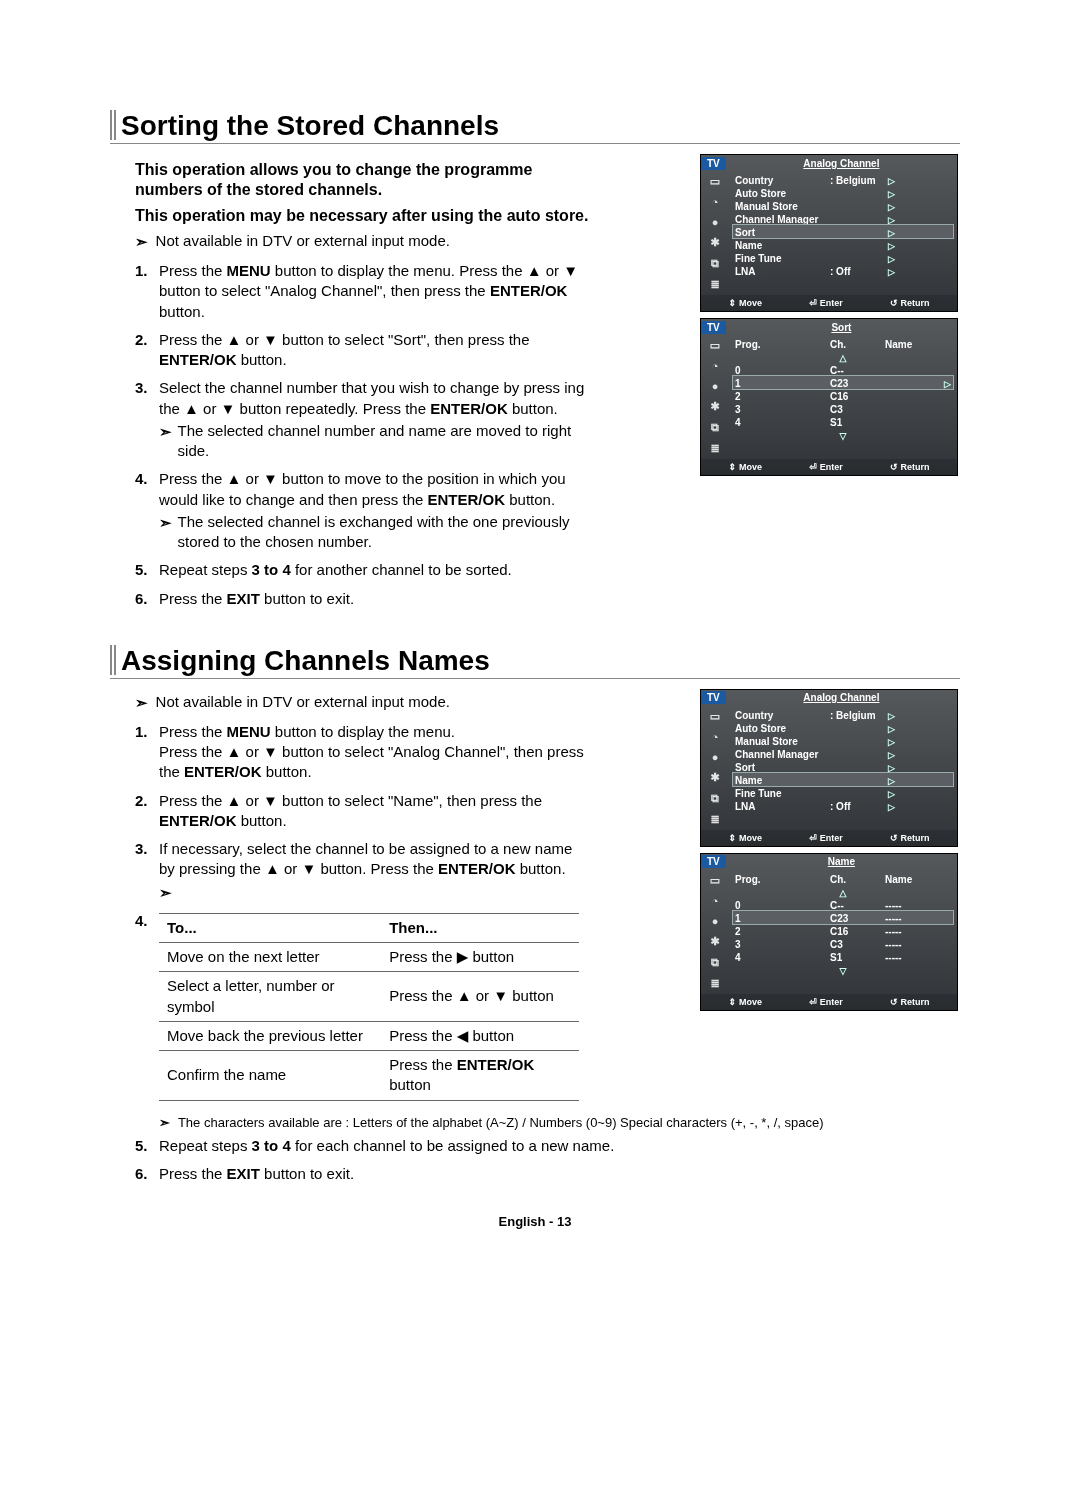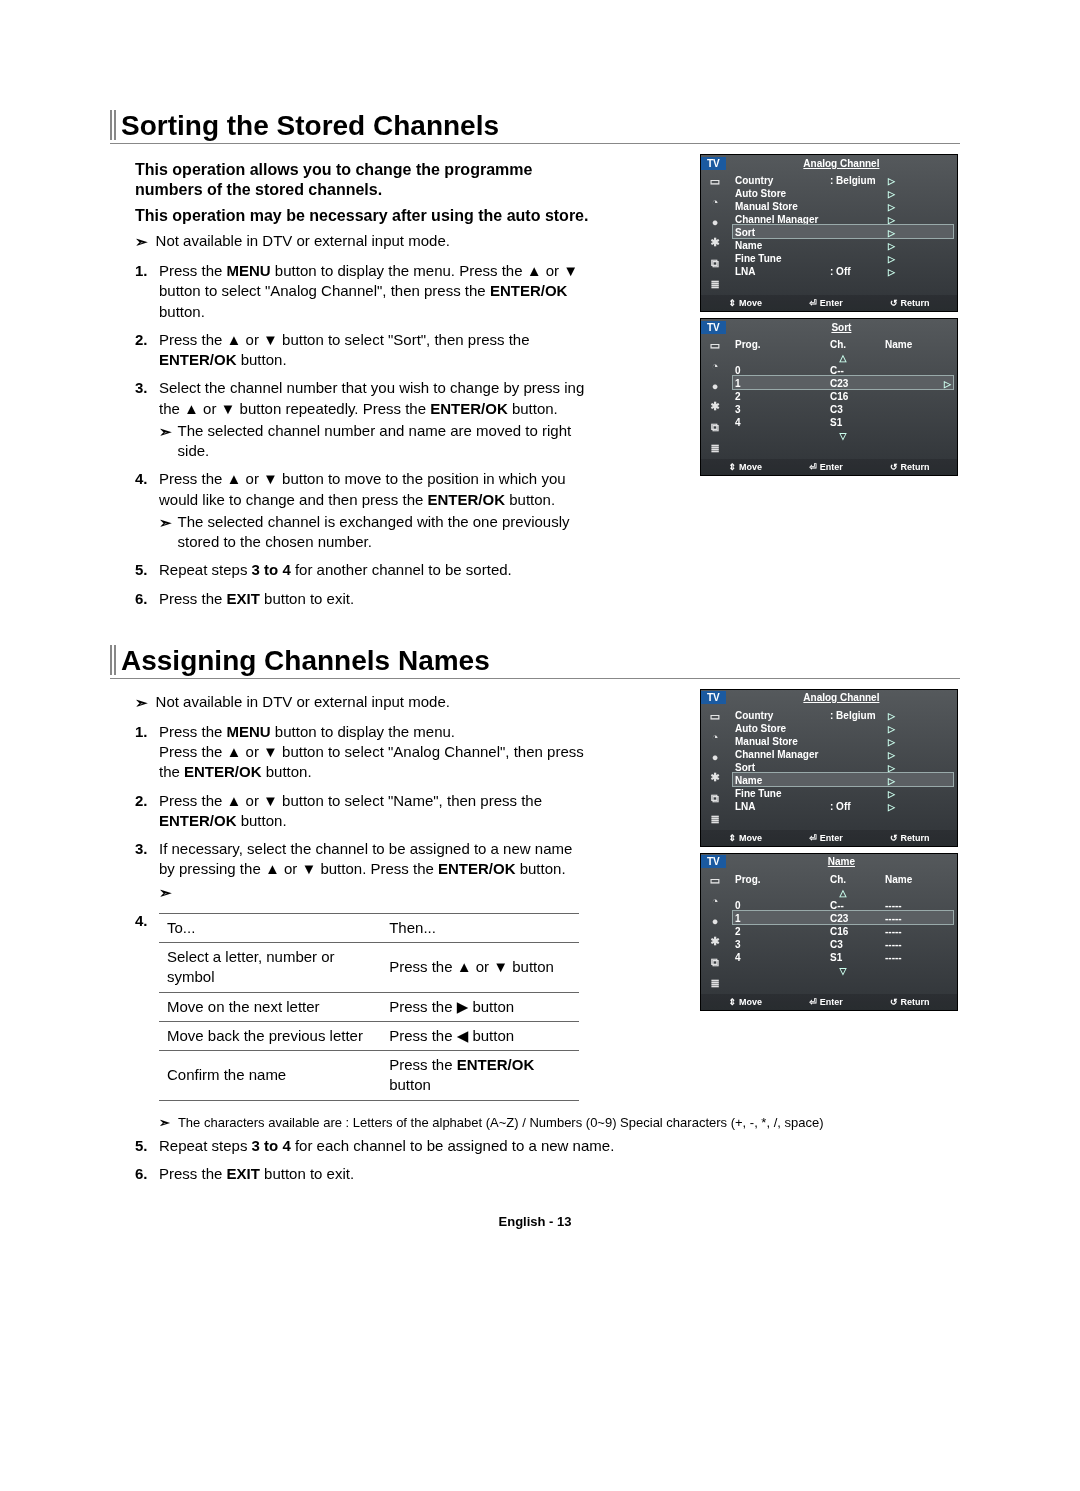--- a/index.html
+++ b/index.html
@@ -78,21 +78,21 @@
   .osd-row .c3 { flex: 1; }
   .osd-row .arrow { width:10px; text-align:right; color:#cfd; }
   .osd-footer { display:flex; justify-content:space-around; padding:3px 4px; font-size:9px; background:rgba(0,0,0,.15);}
   .osd-footer span { display:flex; align-items:center; gap:3px; }
   .osd .tri { color:#cfe; font-size:9px; }
   
   .osd .th { font-weight:bold; }
   
   table.instr { border-collapse: collapse; width: 420px; font-size: 15px; margin-top: 2px;}
   table.instr th, table.instr td { border-top:1px solid #666; border-bottom:1px solid #666; padding:4px 8px; text-align:left; }
-  table.instr th { font-weight:normal; }
+  table.instr th { font-weight:bold; }
   .footer-note { font-size:13px; margin: 6px 0 6px 49px; }
   .page-footer { text-align:center; font-size:13px; font-weight:bold; margin-top:30px; }
   .sec2 { margin-top: 28px; }
   .underline { text-decoration: underline; }
 </style>
 </head>
 <body>
 
 <div class="page">
 
@@ -310,26 +310,26 @@
         <li>
           <span class="step-num">4.</span>
           <span class="step-body">
             <table class="instr">
               <tbody>
                   <tr>
                     <th>To...</th>
                     <th>Then...</th>
                   </tr>
               <tr>
+                    <td>Move on the next letter</td>
+                    <td>Press the ▶ button</td>
+                  </tr>
+              <tr>
                     <td>Select a letter, number or symbol</td>
                     <td>Press the ▲ or ▼ button</td>
-                  </tr>
-              <tr>
-                    <td>Move on the next letter</td>
-                    <td>Press the ▶ button</td>
                   </tr>
               <tr>
                     <td>Move back the previous letter</td>
                     <td>Press the ◀ button</td>
                   </tr>
               <tr>
                     <td>Confirm the name</td>
                     <td><span>Press the </span><b>ENTER/OK</b><span> button</span></td>
                   </tr>
             </tbody>

